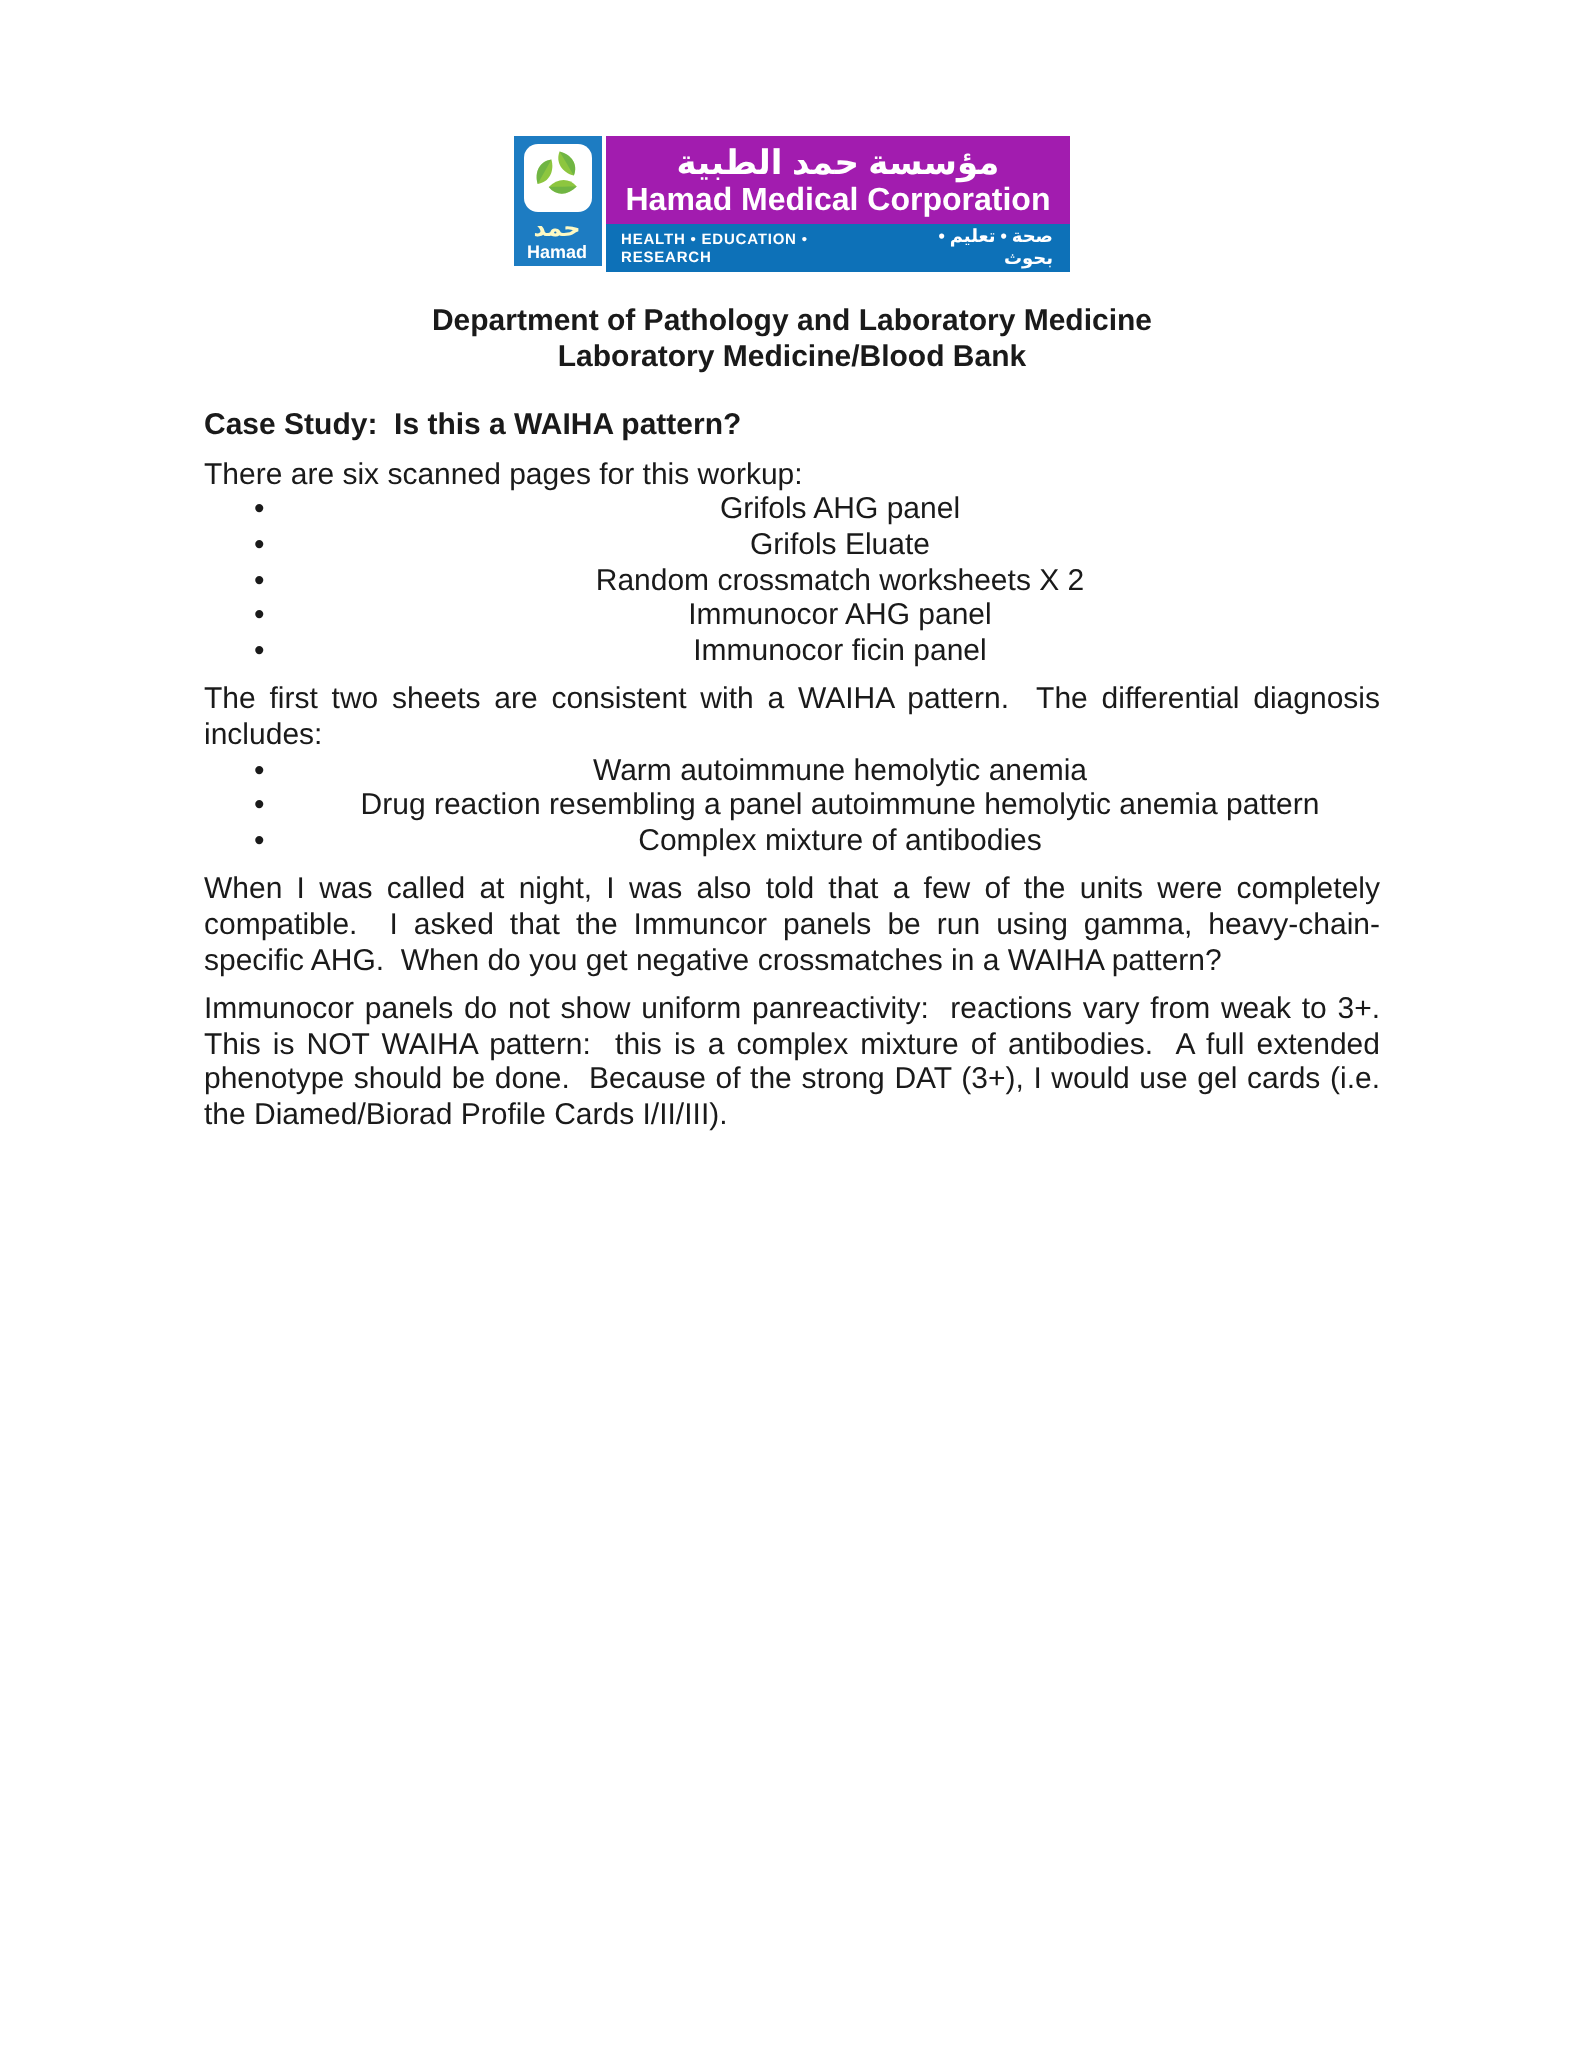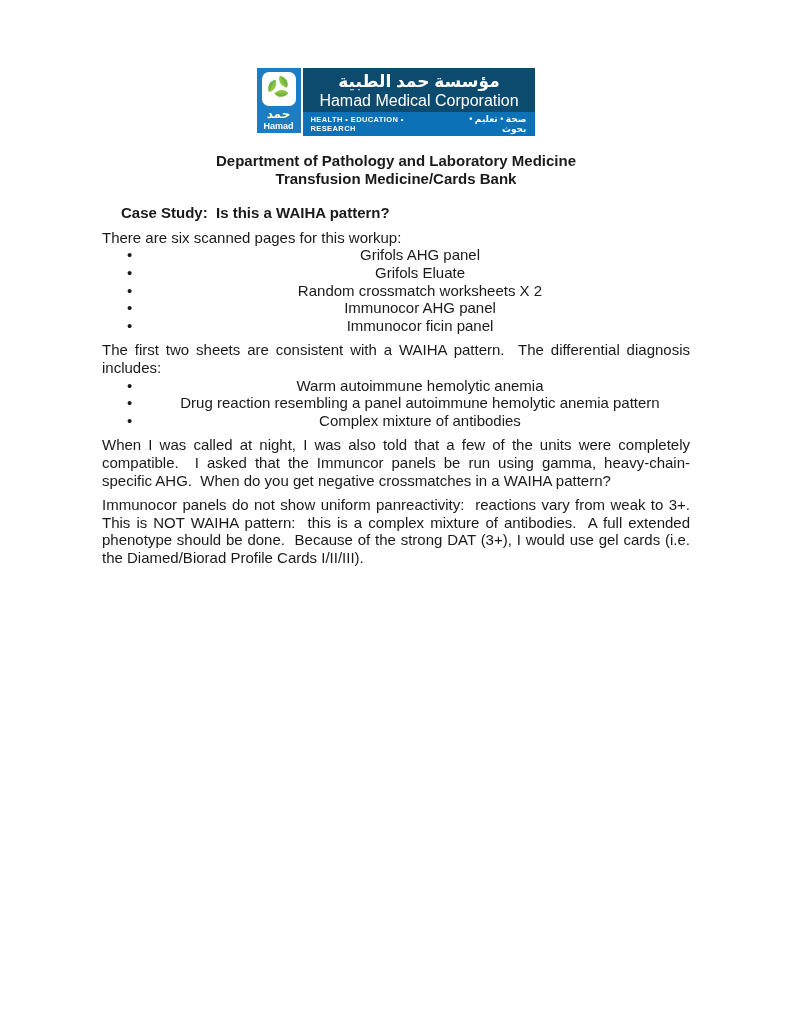--- a/index.html
+++ b/index.html
@@ -57,38 +57,38 @@
     font-size: 9px;
     line-height: 10px;
   }
   .logo-right {
     flex: 1;
     display: flex;
     flex-direction: column;
   }
   .logo-band {
     flex: 1;
-    background: #0c4a6e;
+    background: #a21caf;
     box-sizing: border-box;
     padding: 3px 8px 2px 9px;
     display: flex;
     flex-direction: column;
     justify-content: center;
   }
   .logo-arabic-title {
     color: #ffffff;
     font-weight: bold;
     font-size: 17px;
     line-height: 21px;
     text-align: center;
     direction: rtl;
   }
   .logo-english-title {
     color: #ffffff;
-    font-weight: normal;
+    font-weight: bold;
     font-size: 16px;
     line-height: 18px;
     text-align: center;
     white-space: nowrap;
   }
   .logo-strip {
     height: 19px;
     background: #0d71b8;
     display: flex;
     align-items: center;
@@ -117,21 +117,20 @@
   }
   .doc-header {
     margin-top: 19px;
     text-align: center;
     font-weight: bold;
   }
   .case-heading {
     margin-top: 17px;
     font-weight: bold;
     white-space: pre-wrap;
-    margin-left: 19px;
   }
   .para {
     margin: 7px 0 0 0;
     white-space: pre-wrap;
   }
   .para.justify {
     text-align: justify;
   }
   ul.bullets {
     list-style: none;
@@ -186,21 +185,21 @@
       <div class="logo-strip">
         <span class="strip-en">HEALTH • EDUCATION • RESEARCH</span>
         <span class="strip-ar" dir="rtl">صحة • تعليم • بحوث</span>
       </div>
     </div>
   </div>
 
   <div class="content">
     <div class="doc-header">
       <div>Department of Pathology and Laboratory Medicine</div>
-      <div>Transfusion Medicine/Cards Bank</div>
+      <div>Laboratory Medicine/Blood Bank</div>
     </div>
 
     <div class="case-heading">Case Study:  Is this a WAIHA pattern?</div>
 
     <p class="para">There are six scanned pages for this workup:</p>
     <ul class="bullets">
         <li>Grifols AHG panel</li>
         <li>Grifols Eluate</li>
         <li>Random crossmatch worksheets X 2</li>
         <li>Immunocor AHG panel</li>

